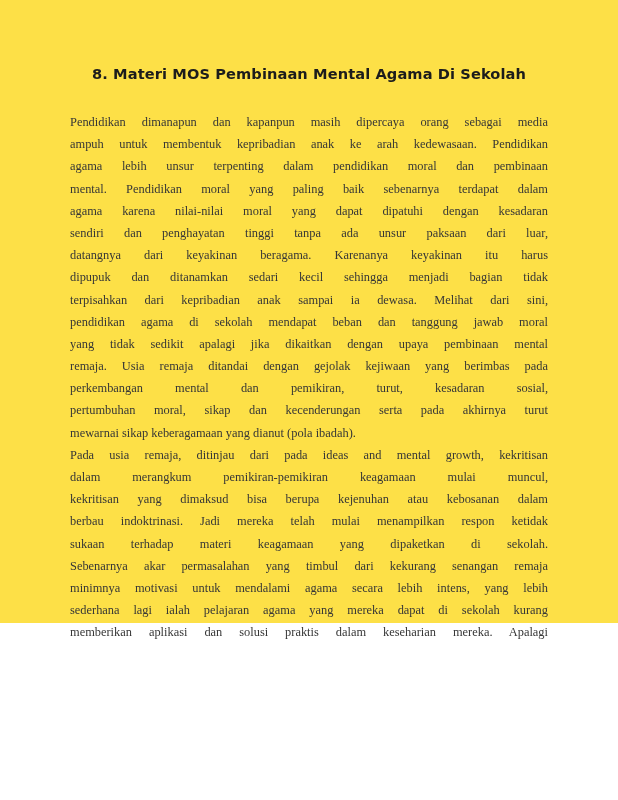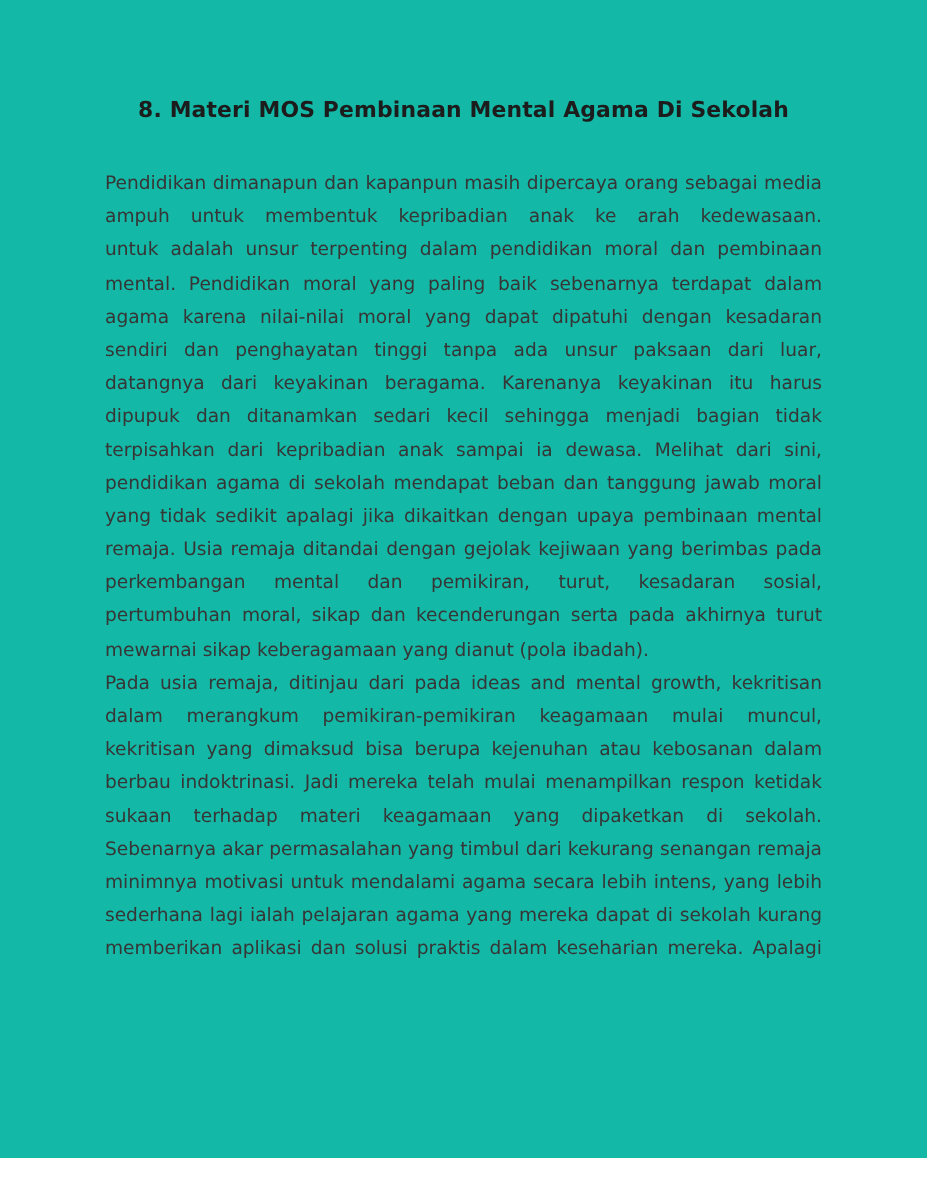--- a/index.html
+++ b/index.html
@@ -9,23 +9,23 @@
   body {
     width: 618px;
     height: 800px;
     background: #ffffff;
     font-family: "DejaVu Sans", "Liberation Sans", sans-serif;
     overflow: hidden;
   }
   .page {
     box-sizing: border-box;
     width: 618px;
-    height: 772px;
+    height: 623px;
     padding: 63px 70px 0 70px;
-    background: #14b8a6;
+    background: #fde047;
   }
   .title {
     margin: 0;
     font-size: 14.6px;
     font-weight: bold;
     line-height: 22px;
     text-align: center;
     color: #1c1c1c;
     letter-spacing: 0.1px;
   }
@@ -36,36 +36,37 @@
   }
   .paragraph {
     margin: 0;
   }
   .line {
     height: 22.2px;
     line-height: 22.2px;
     overflow: hidden;
     text-align: justify;
     text-align-last: justify;
+    font-family: Liberation Serif, serif;
   }
   .line.para-end {
     text-align: right;
     text-align-last: left;
   }
 </style>
 </head>
 <body>
 
 <div class="page">
   <h1 class="title">8. Materi MOS Pembinaan Mental Agama Di Sekolah</h1>
   <div class="body-text">
       <div class="paragraph">
         <div class="line">Pendidikan dimanapun dan kapanpun masih dipercaya orang sebagai media</div>
         <div class="line">ampuh untuk membentuk kepribadian anak ke arah kedewasaan. Pendidikan</div>
-        <div class="line">untuk adalah unsur terpenting dalam pendidikan moral dan pembinaan</div>
+        <div class="line">agama lebih unsur terpenting dalam pendidikan moral dan pembinaan</div>
         <div class="line">mental. Pendidikan moral yang paling baik sebenarnya terdapat dalam</div>
         <div class="line">agama karena nilai-nilai moral yang dapat dipatuhi dengan kesadaran</div>
         <div class="line">sendiri dan penghayatan tinggi tanpa ada unsur paksaan dari luar,</div>
         <div class="line">datangnya dari keyakinan beragama. Karenanya keyakinan itu harus</div>
         <div class="line">dipupuk dan ditanamkan sedari kecil sehingga menjadi bagian tidak</div>
         <div class="line">terpisahkan dari kepribadian anak sampai ia dewasa. Melihat dari sini,</div>
         <div class="line">pendidikan agama di sekolah mendapat beban dan tanggung jawab moral</div>
         <div class="line">yang tidak sedikit apalagi jika dikaitkan dengan upaya pembinaan mental</div>
         <div class="line">remaja. Usia remaja ditandai dengan gejolak kejiwaan yang berimbas pada</div>
         <div class="line">perkembangan mental dan pemikiran, turut, kesadaran sosial,</div>

